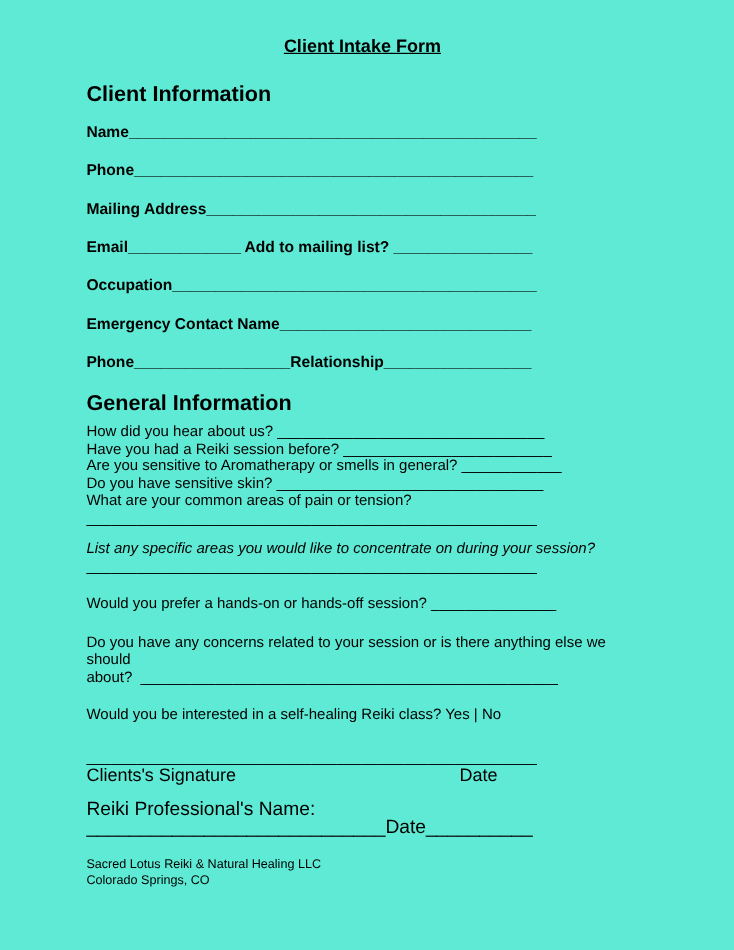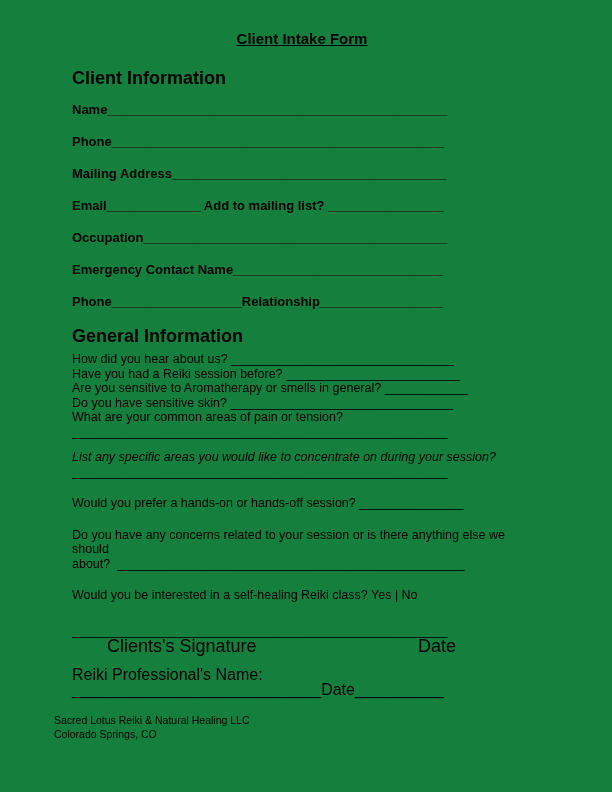--- a/index.html
+++ b/index.html
@@ -2,21 +2,21 @@
 <html><head>
 <meta charset="utf-8">
 <style>
   * { margin: 0; padding: 0; box-sizing: border-box; }
   html, body { background: #ffffff; }
   .page {
     position: relative;
     width: 612px;
     height: 792px;
     margin: 0 auto;
-    background: #15803d;
+    background: #5eead4;
     color: #000000;
     font-family: "Liberation Sans", sans-serif;
     padding: 30px 68px 0 72px;
     overflow: hidden;
   }
   .title {
     text-align: center;
     font-size: 15px;
     font-weight: bold;
     text-decoration: underline;
@@ -48,35 +48,34 @@
   .gap-before { margin-top: 11px; font-style: italic; }
   .big-gap-before { margin-top: 17px; }
   .sig-line {
     font-size: 12.5px;
     line-height: 14.5px;
     margin-top: 21px;
     white-space: pre;
   }
   .sig-row {
     display: flex;
-    font-size: 18px;
+    font-size: 15px;
     line-height: 15px;
     margin-top: 1px;
-    margin-left: 35px;
   }
   .sig-row .client-label { width: 311px; }
   .professional-line {
     font-size: 16px;
     line-height: 15px;
     margin-top: 13px;
     white-space: pre-wrap;
   }
   .footer {
     position: absolute;
-    left: 54px;
+    left: 72px;
     top: 713px;
     font-size: 10.5px;
     line-height: 14px;
   }
 </style>
 </head>
 <body>
 
 <div class="page">
 

